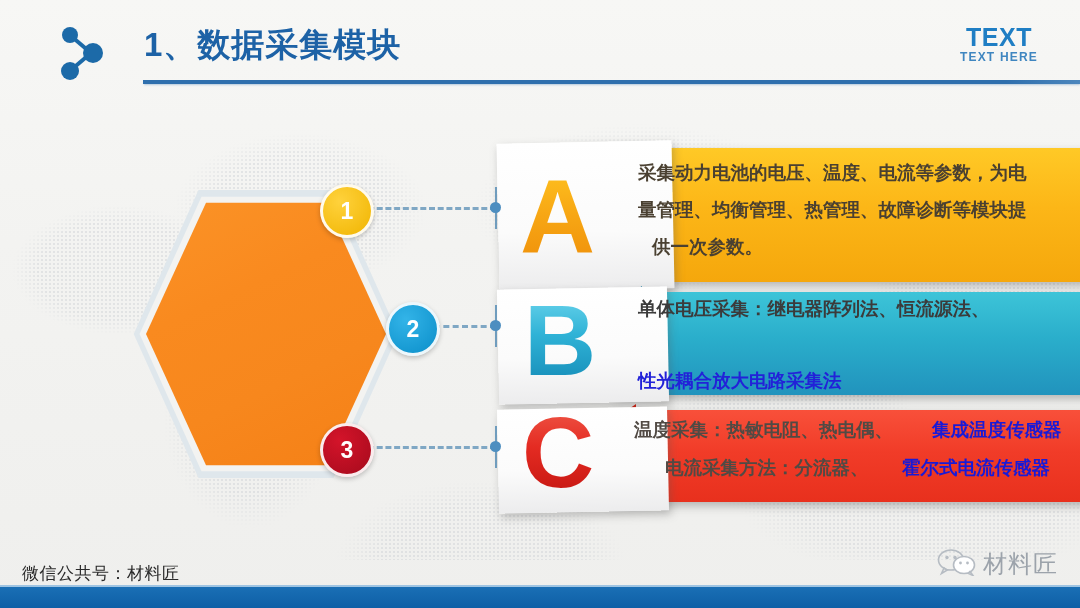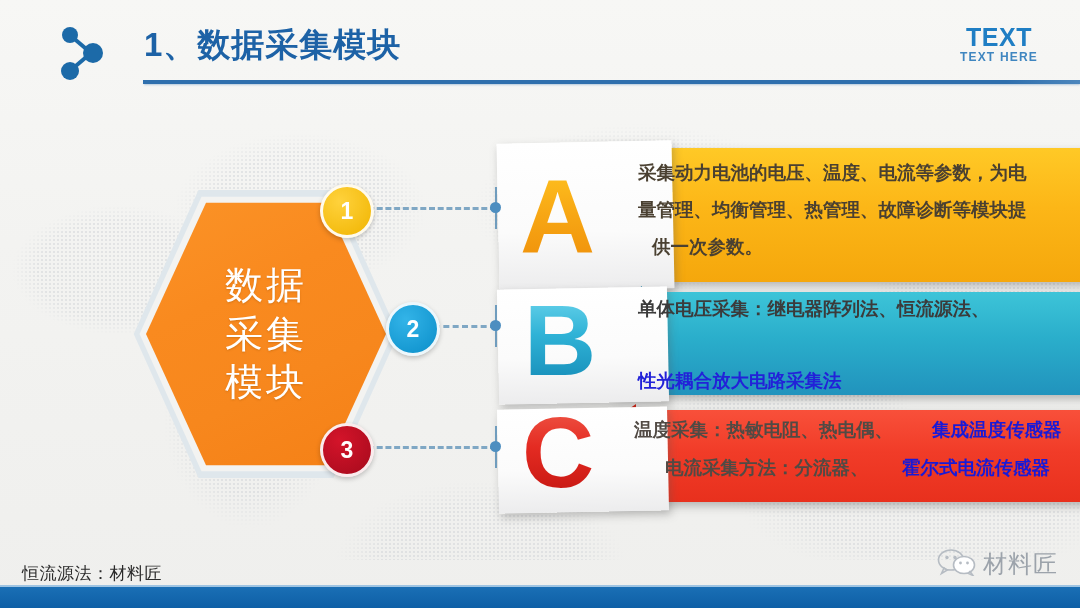--- a/index.html
+++ b/index.html
@@ -235,25 +235,20 @@
     <div id="title-rule"></div>
     <div id="logo">
       <div class="big">TEXT</div>
       <div class="small">TEXT HERE</div>
     </div>
   </div>
 
   <div class="hex-outline"></div>
   <div class="hex-outline-inner"></div>
   <div class="hex"></div>
-  <div class="hex-label">
-    <span>数据</span>
-    <span>采集</span>
-    <span>模块</span>
-  </div>
 
   <div class="dash" id="dash1"></div>
   <div class="dash" id="dash2"></div>
   <div class="dash" id="dash3"></div>
   <div class="tick" id="tick1"></div>
   <div class="tick" id="tick2"></div>
   <div class="tick" id="tick3"></div>
   <div class="dot" id="dot1"></div>
   <div class="dot" id="dot2"></div>
   <div class="dot" id="dot3"></div>
@@ -286,21 +281,21 @@
     <div class="ribbon" id="ribC"></div>
     <div class="ribbon-fold" id="ribC-fold"></div>
     <div class="card" id="cardC"></div>
     <div class="letter" id="letterC">C</div>
     <div class="btext" id="cL1">温度采集：热敏电阻、热电偶、</div>
     <div class="btext" id="cL1b">集成温度传感器</div>
     <div class="btext" id="cL2">电流采集方法：分流器、</div>
     <div class="btext" id="cL2b">霍尔式电流传感器</div>
   </div>
 
-  <div id="footer-text">恒流源法：材料匠</div>
+  <div id="footer-text">微信公共号：材料匠</div>
   <div id="wx">
     <span>
       <svg width="40" height="28" viewBox="0 0 40 28">
         <ellipse cx="14" cy="12" rx="12.5" ry="10" fill="none" stroke="#b6bcc3" stroke-width="1.6"></ellipse>
         <path d="M7 20 L4.5 25.5 L10 22.2 Z" fill="none" stroke="#b6bcc3" stroke-width="1.6"></path>
         <circle cx="10" cy="9.5" r="1.7" fill="#b6bcc3"></circle>
         <circle cx="18" cy="9.5" r="1.7" fill="#b6bcc3"></circle>
         <ellipse cx="27" cy="17" rx="10.5" ry="8.5" fill="#ffffff" stroke="#b6bcc3" stroke-width="1.6"></ellipse>
         <path d="M33 23.5 L36 27.5 L31.5 25.5 Z" fill="none" stroke="#b6bcc3" stroke-width="1.6"></path>
         <circle cx="23.5" cy="15" r="1.4" fill="#b6bcc3"></circle>

